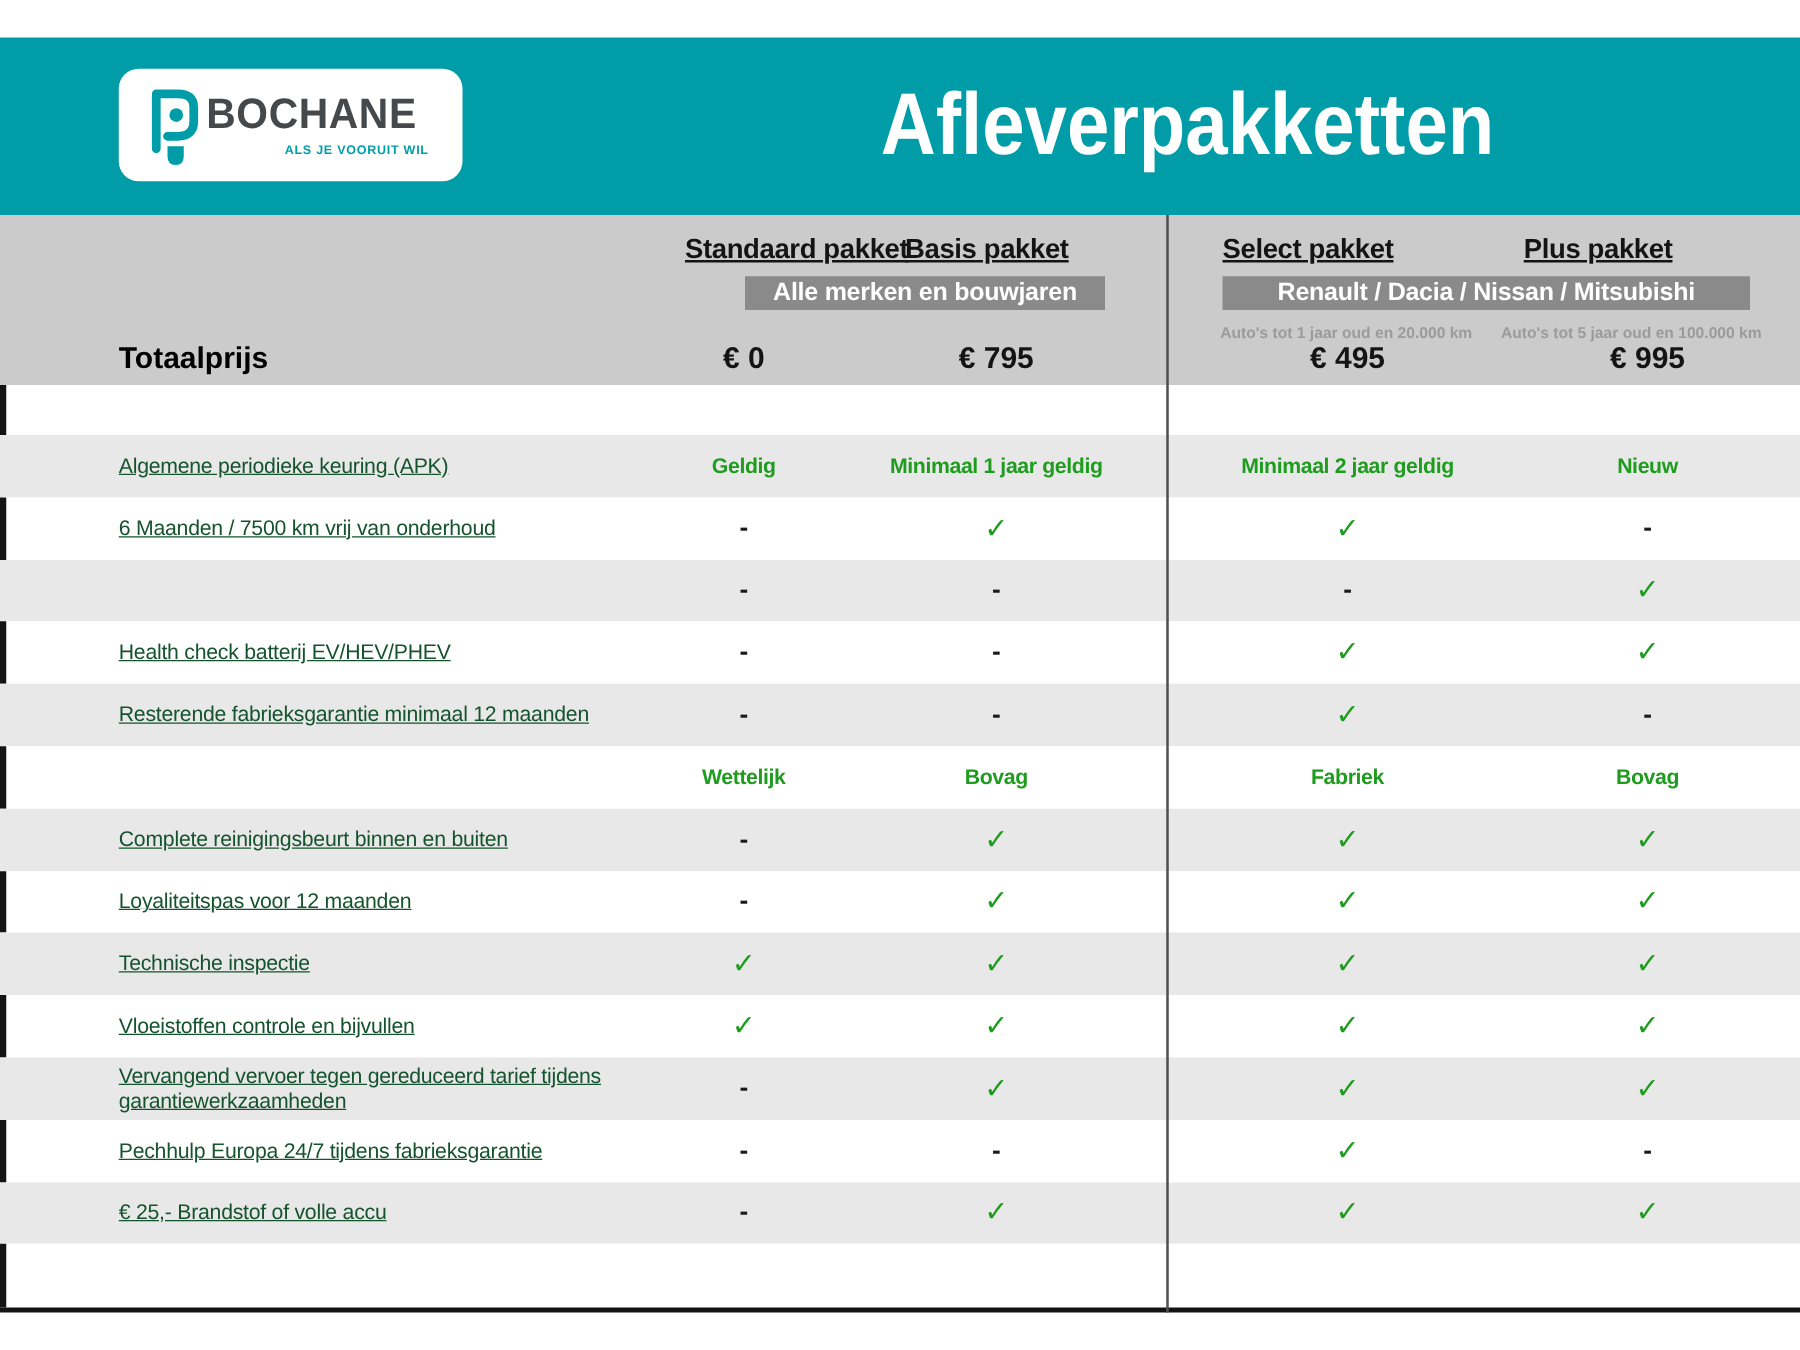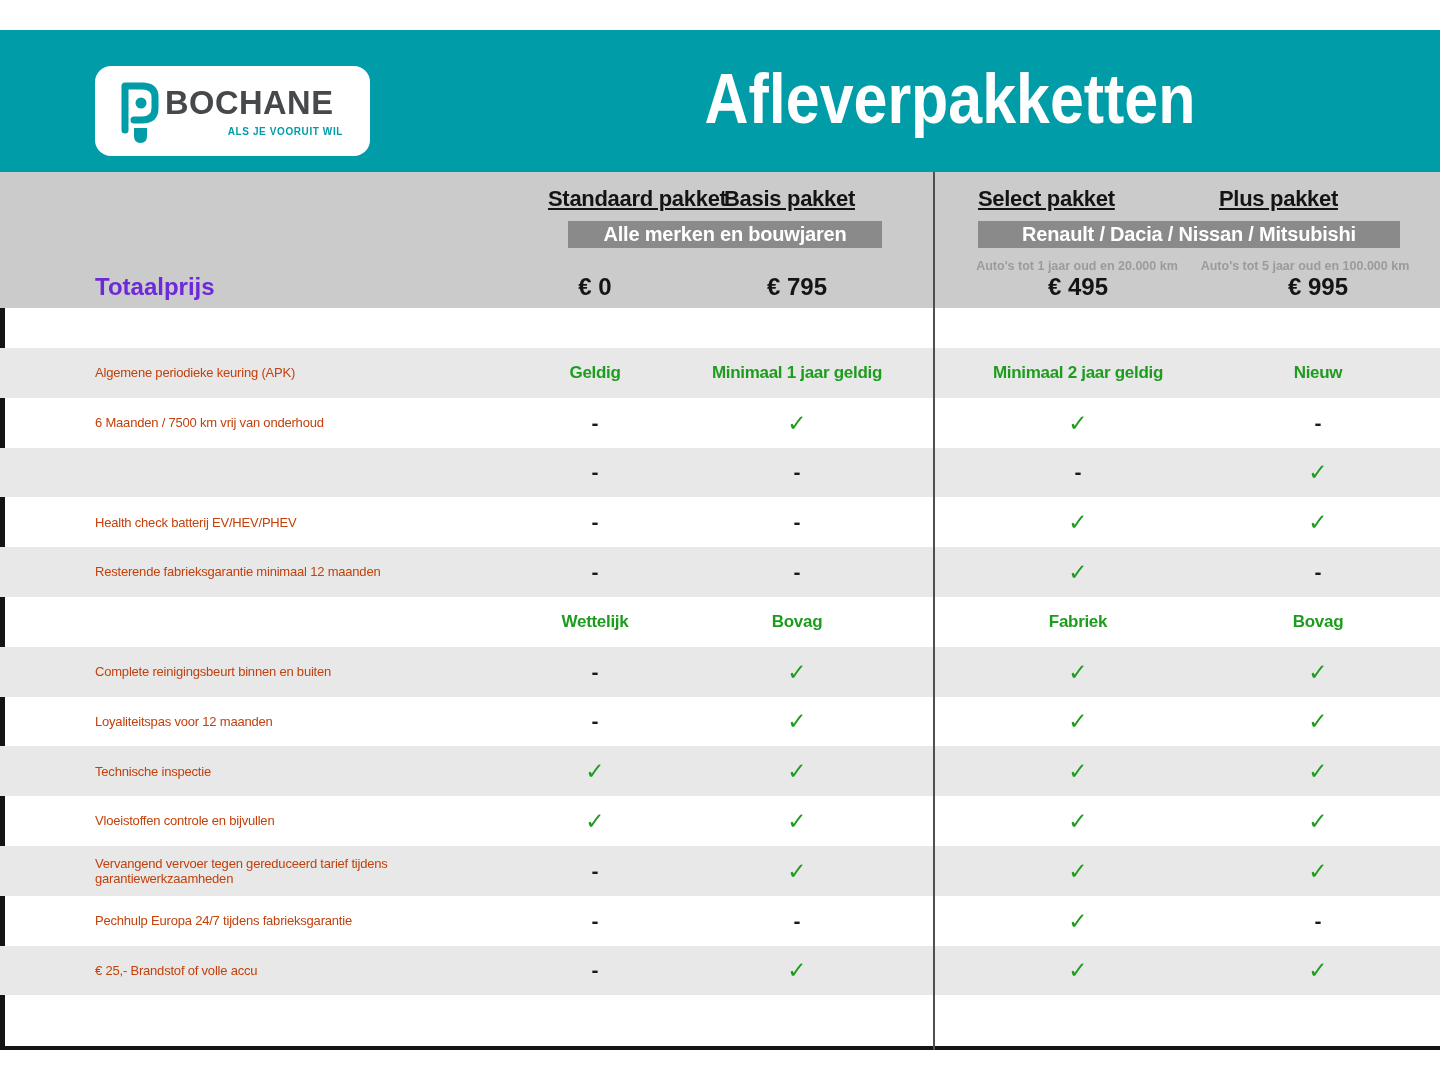--- a/index.html
+++ b/index.html
@@ -2,44 +2,44 @@
 <html><head>
 <meta charset="utf-8">
 <style>
   html,body{margin:0;padding:0;}
   body{
     width:1440px;height:1080px;position:relative;overflow:hidden;
     background:#ffffff;font-family:"Liberation Sans",sans-serif;
   }
   
   .teal-band{position:absolute;top:30px;left:0;width:1440px;height:142px;background:#009da8;}
-  .logo-card{position:absolute;left:95px;top:25px;width:275px;height:90px;background:#fff;border-radius:16px;margin-top:11px;}
+  .logo-card{position:absolute;left:95px;top:25px;width:275px;height:90px;background:#fff;border-radius:16px;}
   .logo-icon{position:absolute;left:20px;top:12px;width:50px;height:66px;}
   .brand-name{position:absolute;left:70px;top:17px;font-size:34px;font-weight:700;color:#45494c;letter-spacing:.5px;transform:scaleX(.96);transform-origin:left center;white-space:nowrap;}
   .brand-tagline{position:absolute;left:70px;top:60px;width:178px;text-align:right;font-size:10px;font-weight:700;color:#009da8;letter-spacing:.6px;white-space:nowrap;}
   .page-title{position:absolute;left:950px;top:34px;transform:translateX(-50%) scaleX(.87);font-size:70px;line-height:1;font-weight:700;color:#ffffff;white-space:nowrap;}
   
   .head-band{position:absolute;top:172px;left:0;width:1440px;height:136px;background:#cbcbcb;}
   .pkg-h{position:absolute;top:14px;width:200px;text-align:left;font-size:22px;font-weight:700;color:#141414;letter-spacing:-.3px;white-space:nowrap;text-decoration:underline;}
   .h1{left:548px}.h2{left:724px}.h3{left:978px}.h4{left:1219px}
   .gbar{position:absolute;top:49px;height:27px;background:#8a8a8a;color:#ffffff;font-size:20px;font-weight:700;text-align:center;line-height:27px;letter-spacing:-.2px;white-space:nowrap;}
-  .gbar1{left:568px;width:314px}.gbar2{left:978px;width:422px}
+  .gbar1{left:596px;width:288px}.gbar2{left:978px;width:422px}
   .note{position:absolute;top:87px;width:240px;text-align:center;font-size:12.5px;font-weight:700;color:#9b9b9b;white-space:nowrap;}
   .note1{left:957px}.note2{left:1185px}
-  .total-label{position:absolute;left:95px;top:101px;font-size:24px;font-weight:700;color:#6d28d9;}
+  .total-label{position:absolute;left:95px;top:101px;font-size:24px;font-weight:700;color:#000000;}
   .price{position:absolute;top:101px;width:200px;text-align:center;font-size:24px;font-weight:700;color:#141414;white-space:nowrap;}
   .p1{left:495px}.p2{left:697px}.p3{left:978px}.p4{left:1218px}
   
   .gap-row{position:absolute;top:308px;left:0;width:1440px;height:40px;background:#fff;}
   #rows-host{position:absolute;top:348px;left:0;width:1440px;}
   .frow{position:relative;height:49.8px;width:1440px;}
   .frow.gray{background:#e8e8e8;}
   .frow.white{background:#ffffff;padding-left:20px;}
   .edgebar::before{content:"";position:absolute;left:0;top:0;bottom:0;width:5px;background:#141414;}
-  .rlabel{position:absolute;left:95px;top:0;height:100%;width:420px;display:flex;align-items:center;font-size:13px;line-height:1.18;color:#c2410c;letter-spacing:-.2px;}
+  .rlabel{position:absolute;left:95px;top:0;height:100%;width:420px;display:flex;align-items:center;font-size:17px;line-height:1.18;color:#14532d;letter-spacing:-.2px;text-decoration:underline;}
   .cell{position:absolute;top:0;height:100%;width:200px;display:flex;align-items:center;justify-content:center;}
   .c1{left:495px}.c2{left:697px}.c3{left:978px}.c4{left:1218px}
   .cell.check{color:#1e9c1e;font-size:23px;font-weight:700;font-family:"DejaVu Sans",sans-serif;}
   .cell.dash{color:#1a1a1a;font-size:21px;font-weight:700;}
   .cell.tval{color:#1e9c1e;font-size:17px;font-weight:700;letter-spacing:-.3px;white-space:nowrap;}
   
   .bottom-space{position:absolute;top:995px;left:0;width:1440px;height:51px;background:#ffffff;}
   .bottom-line{position:absolute;top:1046px;left:0;width:1440px;height:4px;background:#141414;}
   .vdivider{position:absolute;left:933px;top:172px;width:2px;height:878px;background:#4f4f4f;z-index:5;}
 </style>

